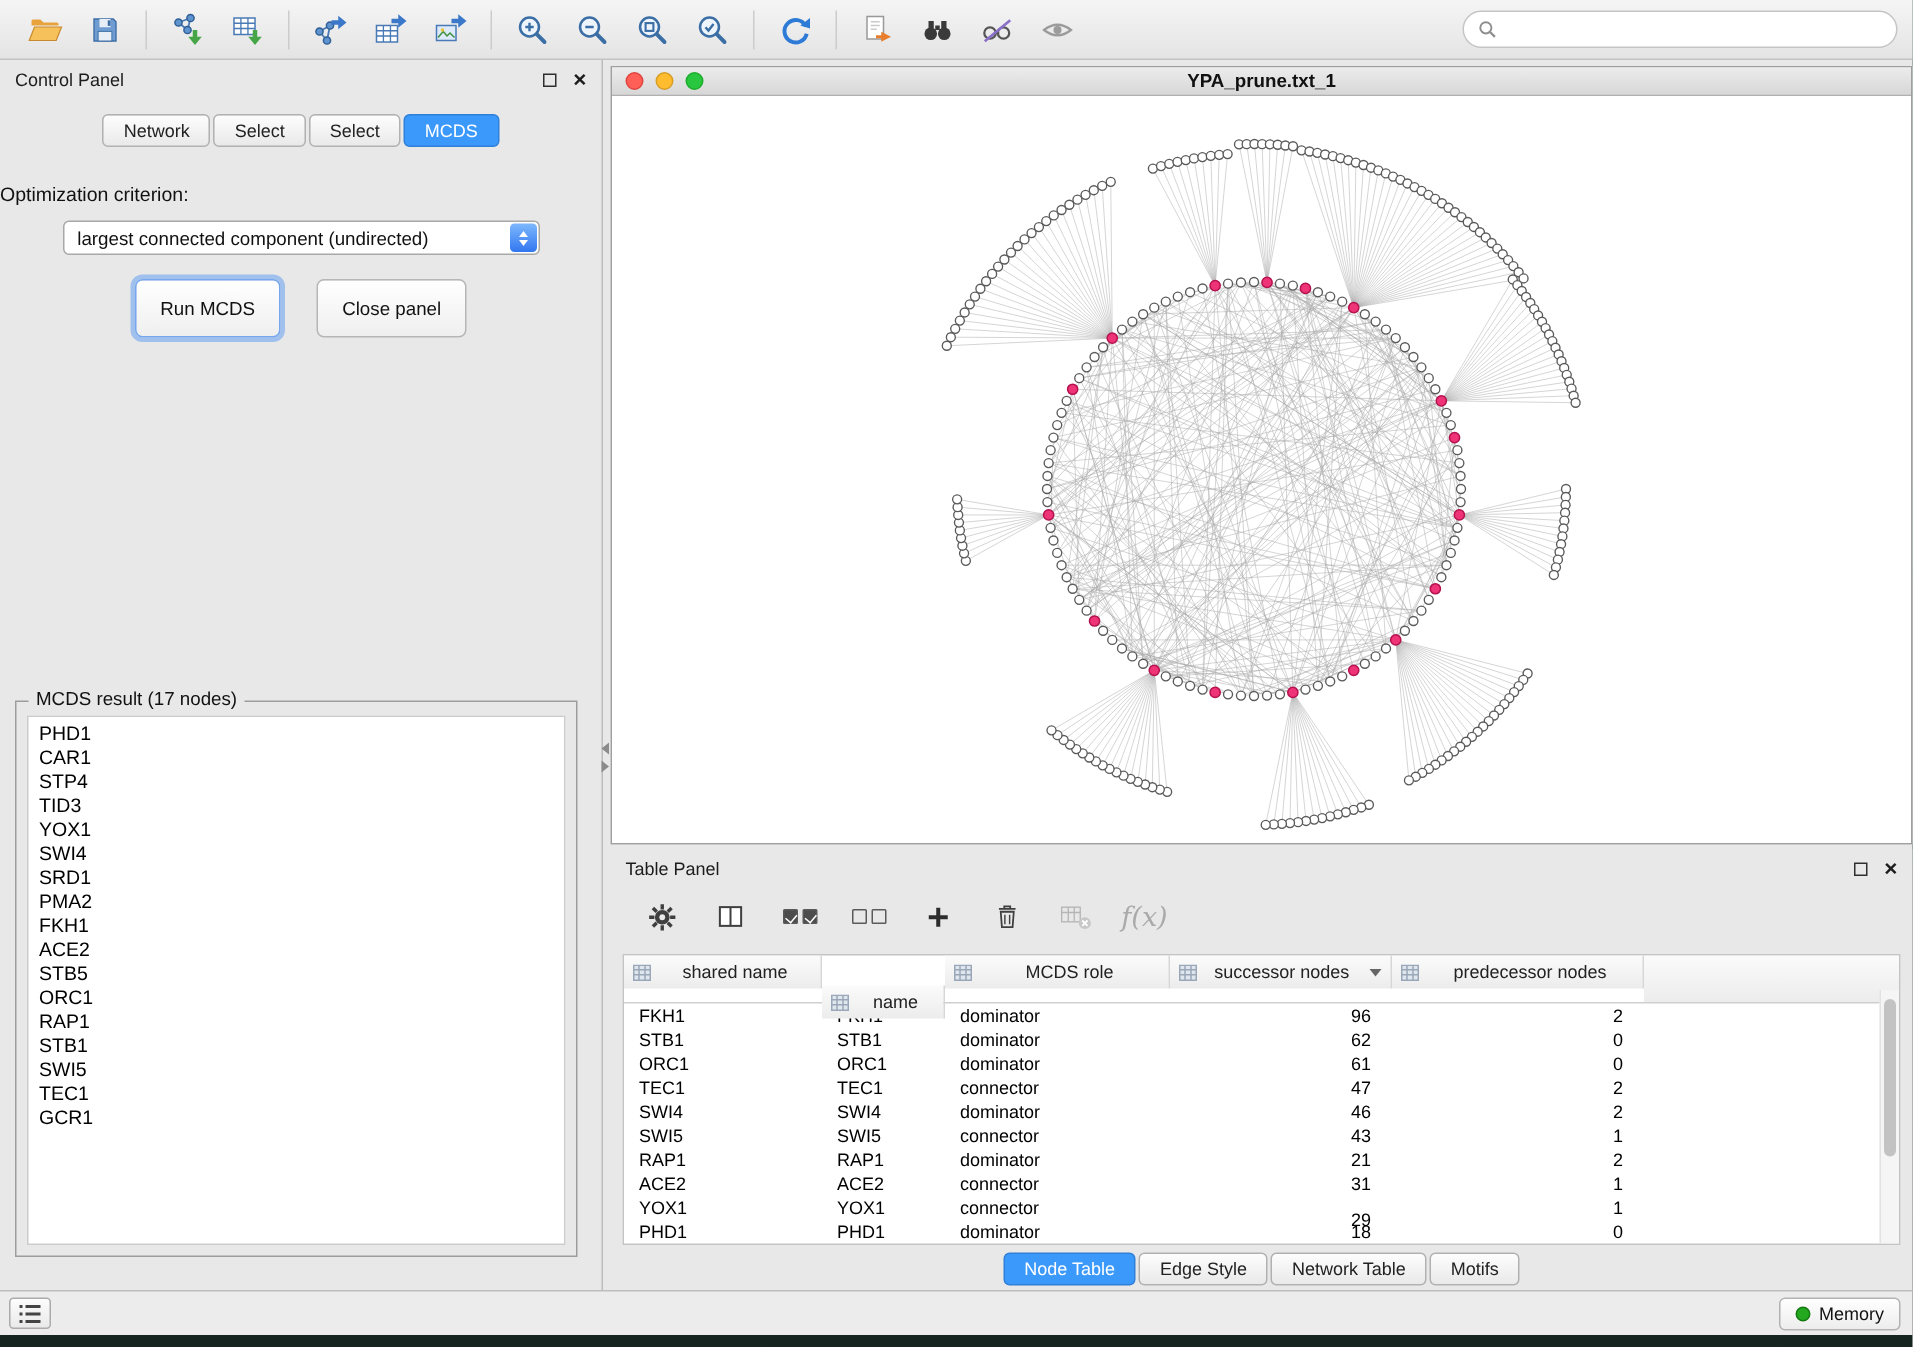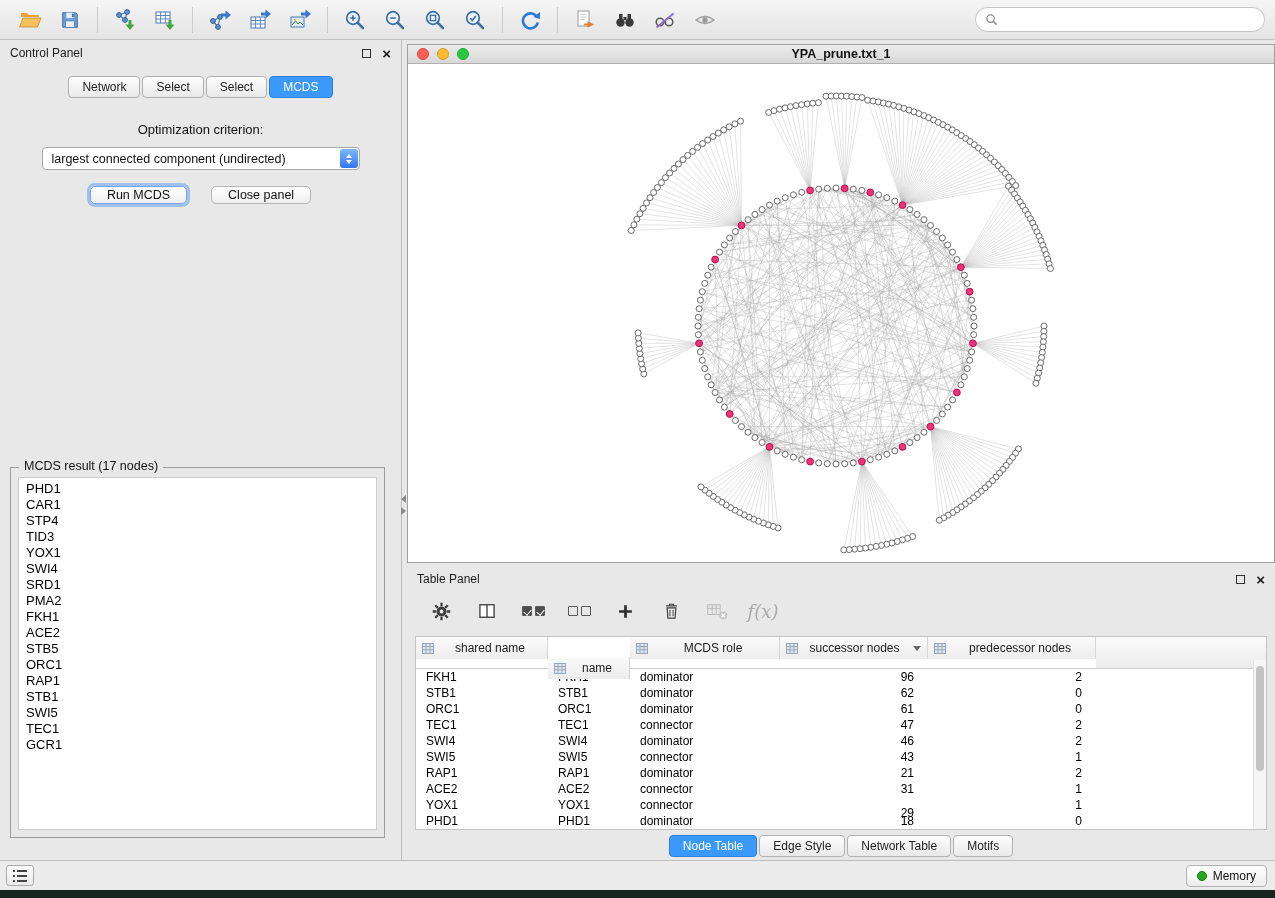--- a/index.html
+++ b/index.html
@@ -23,30 +23,30 @@
   .panel-header { height:26px; display:flex; align-items:center; padding:0 10px; font-size:12px; color:#1c1c1c; }
   .win-icons { margin-left:auto; display:flex; gap:11px; align-items:center; }
   .float-box { width:9px; height:9px; border:1.5px solid #2e2e2e; display:inline-block; }
   .close-x { font-weight:bold; font-size:15px; color:#1c1c1c; line-height:1; }
 
   .cp-tabs { display:flex; justify-content:center; margin-top:10px; }
   .tab { height:22px; line-height:20px; padding:0 13px; font-size:12px; color:#222;
     background:linear-gradient(#fdfdfd,#e9e9e9); border:1px solid #b1b1b1; border-radius:4px; margin:0 1px; cursor:default;text-align:right; }
   .tab.selected { background:#3b99fc; border-color:#2f80d8; color:#fff; }
 
-  .opt-label { text-align:center; margin-top:24px; font-size:13px; color:#111; }
+  .opt-label { margin-top:24px; font-size:13px; color:#111; }
   .combo { width:318px; height:23px; margin:10px auto 0; background:#fff; border:1px solid #a8a8a8; border-radius:4px;
     display:flex; align-items:center; position:relative; font-size:12.5px; padding-left:9px; color:#111; }
   .combo-btn { position:absolute; right:1px; top:1px; bottom:1px; width:18px; border-radius:3px;
     background:linear-gradient(#7db8fd,#3276f0); display:flex; flex-direction:column; align-items:center; justify-content:center; gap:2px; }
   .arr-up { width:0; height:0; border-left:3.5px solid transparent; border-right:3.5px solid transparent; border-bottom:4px solid #fff; }
   .arr-down { width:0; height:0; border-left:3.5px solid transparent; border-right:3.5px solid transparent; border-top:4px solid #fff; }
 
   .btn-row { display:flex; justify-content:center; gap:24px; margin-top:16px; }
-  .mac-btn { height:18px; padding:0 16px; font-size:12.5px; border:1px solid #b6b6b6; border-radius:5px;
+  .mac-btn { height:39px; padding:0 16px; font-size:12.5px; border:1px solid #b6b6b6; border-radius:5px;
     background:linear-gradient(#ffffff,#efefef); color:#111; font-family:inherit; }
   .mac-btn.focused { box-shadow:0 0 0 3px rgba(88,151,241,.5); border-color:#76a7ee; }
 
   .result-group { position:absolute; left:10px; right:16px; top:427px; bottom:22px; border:1px solid #9d9d9d; }
   .group-title { position:absolute; top:-9px; left:8px; background:#e8e8e8; padding:0 5px; font-size:12.5px; color:#111; }
   .result-list { position:absolute; left:7px; right:7px; top:9px; bottom:7px; background:#fff; border:1px solid #cccccc; overflow:hidden; padding-top:3px; }
   .result-item { font-size:13px; line-height:16px; padding-left:7px; color:#000; }
 
   
   .net-window { position:absolute; left:407px; top:44px; right:0; height:519px; border:1px solid #9f9f9f; background:#fff; }

